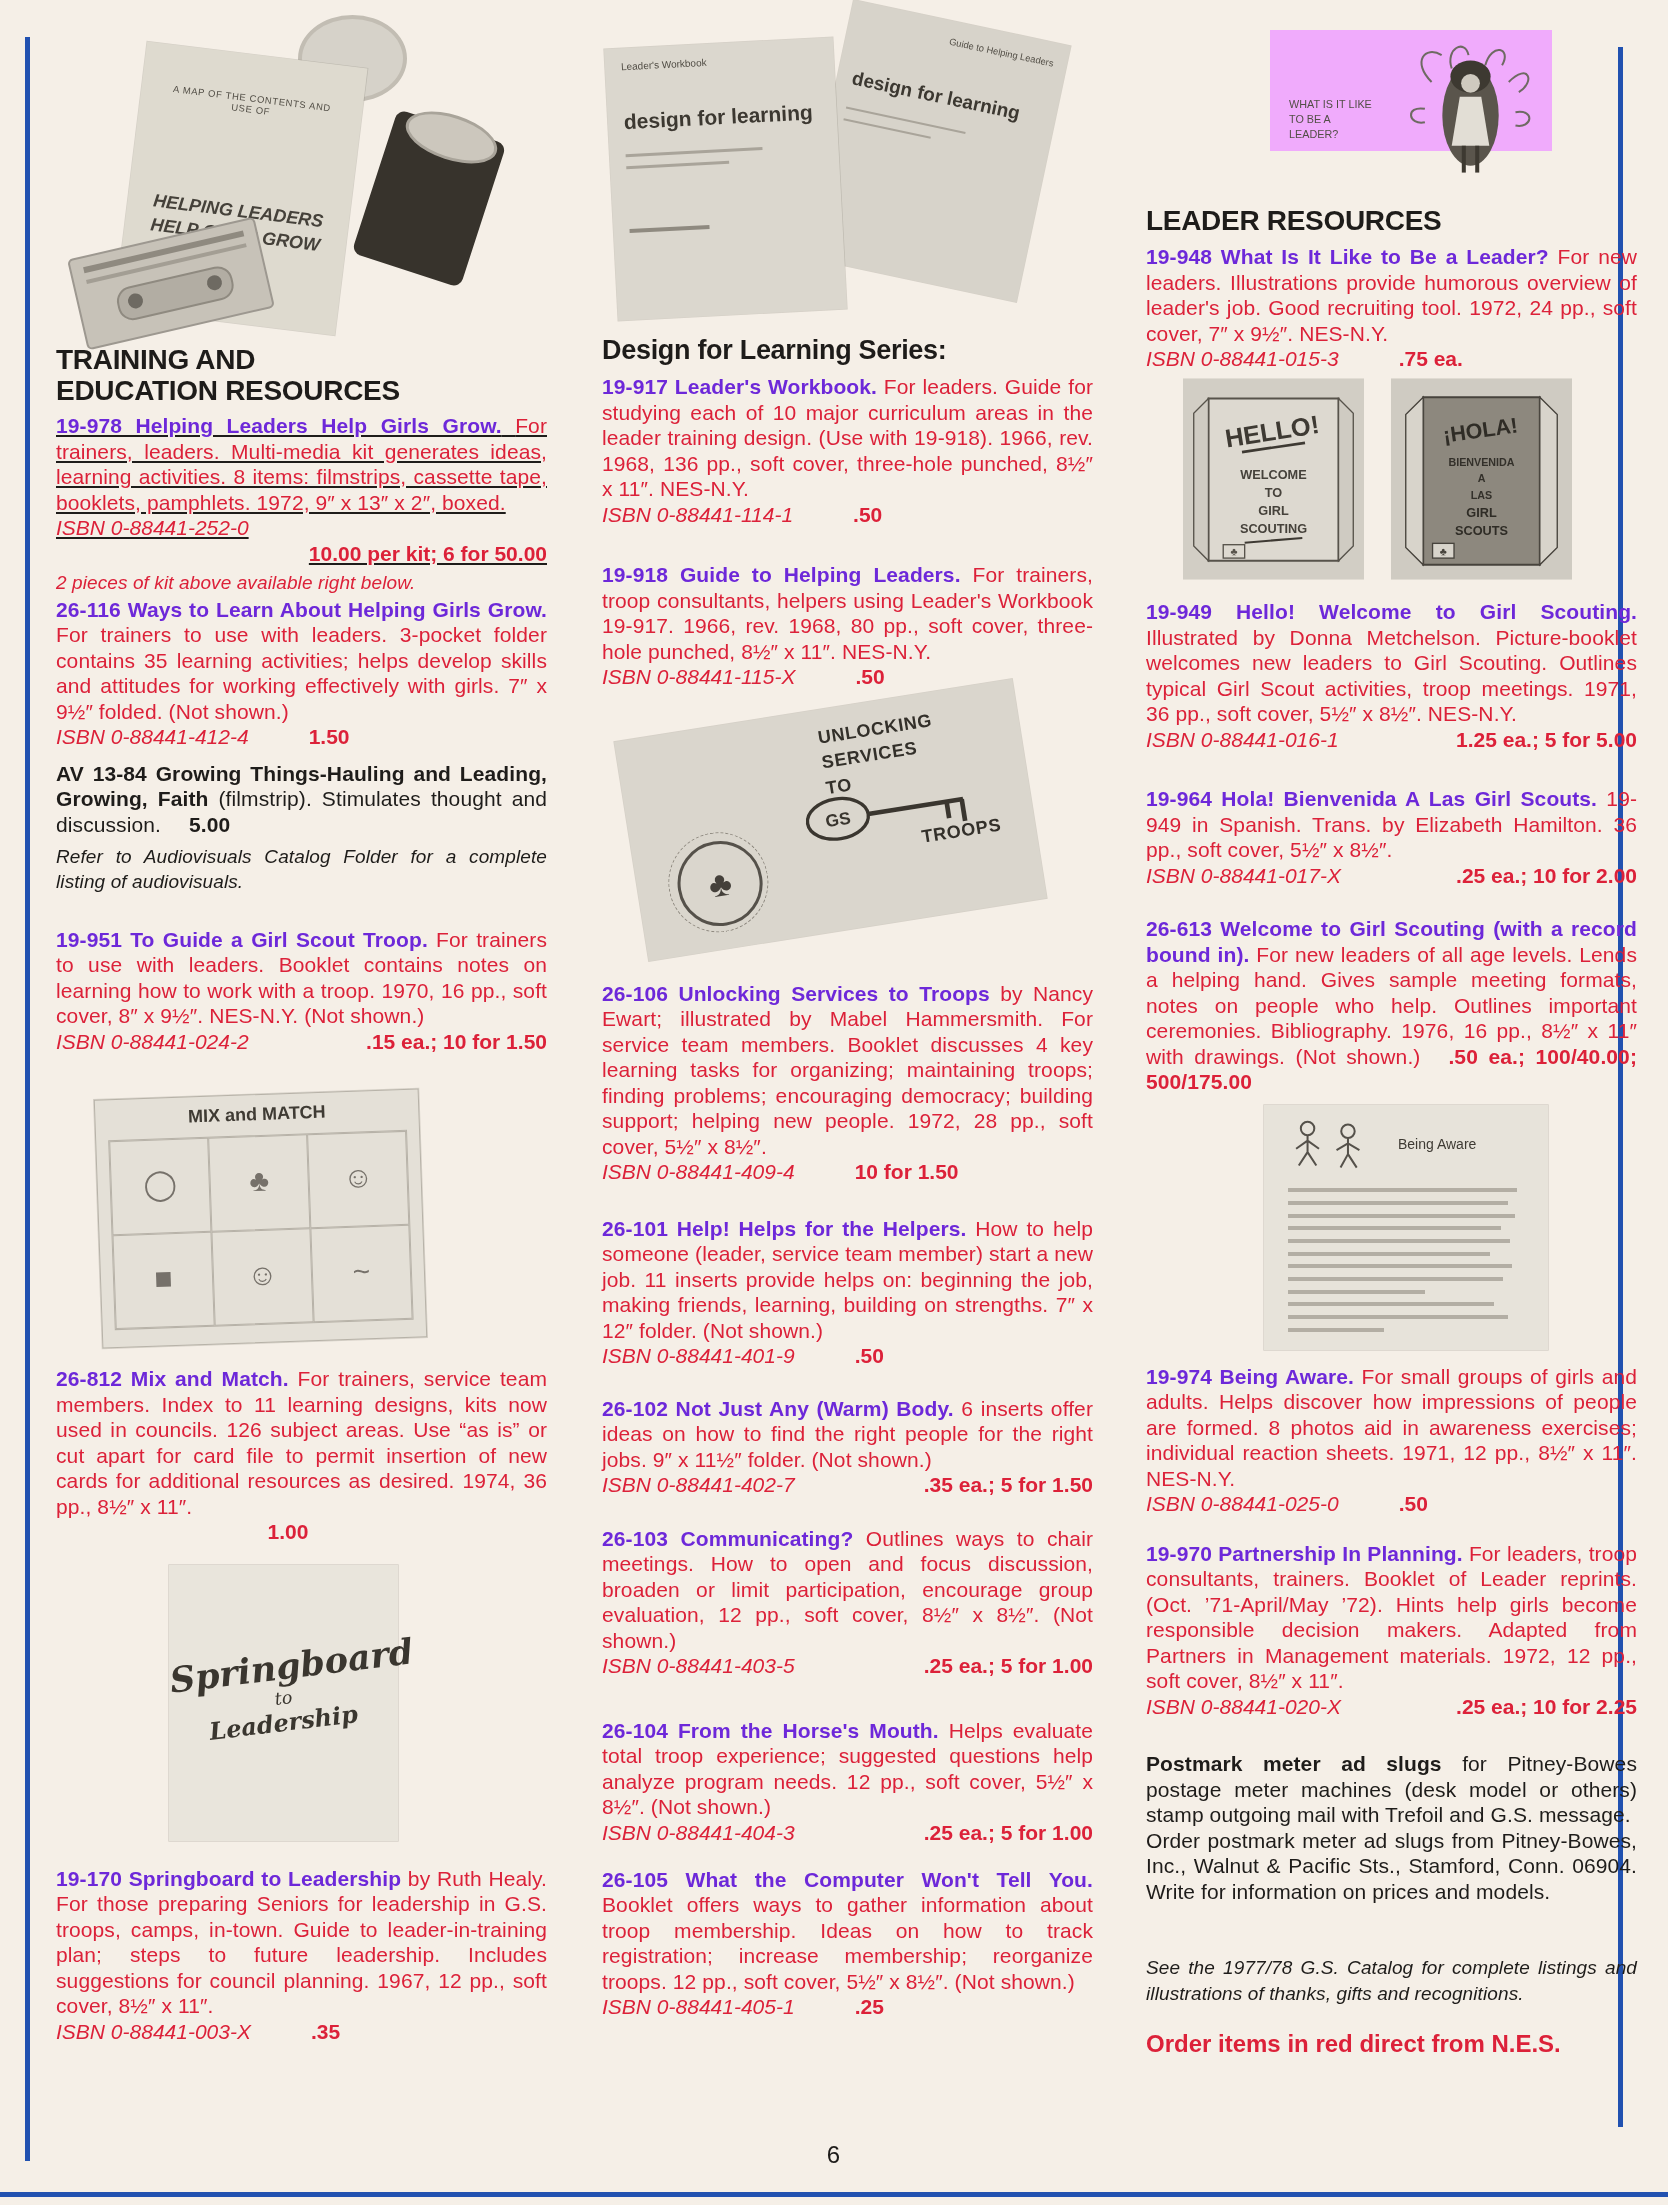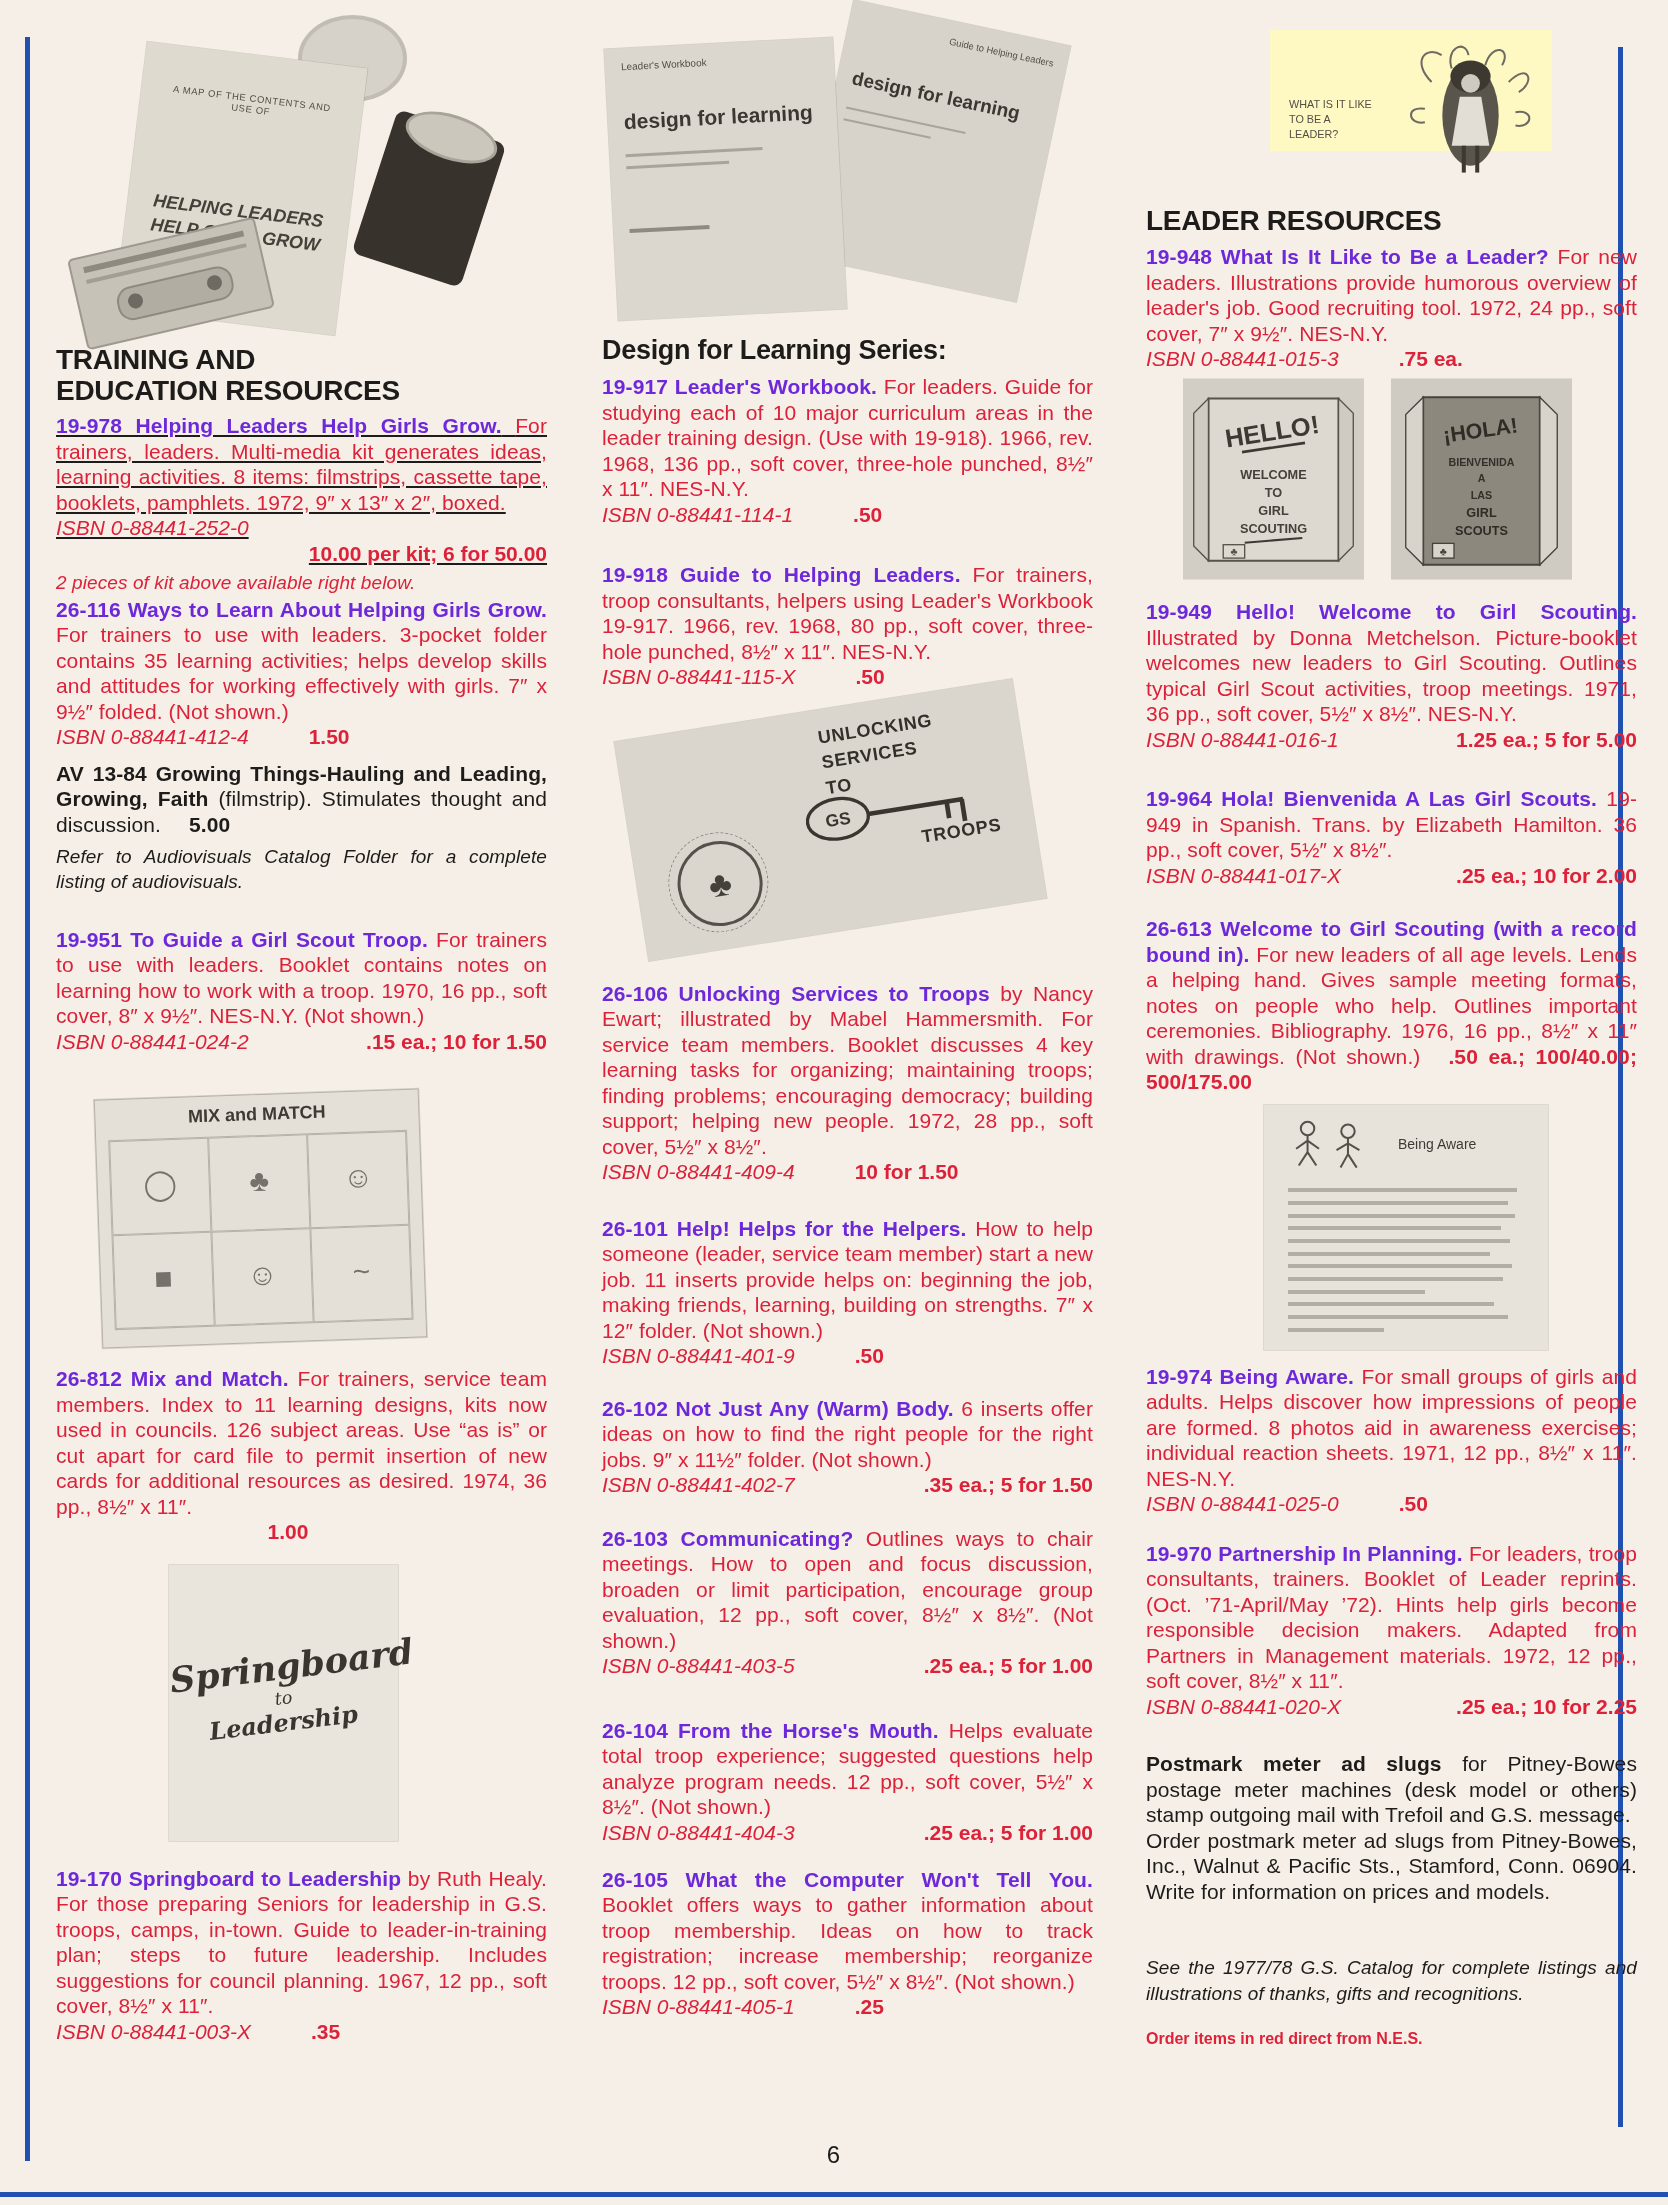--- a/index.html
+++ b/index.html
@@ -19,21 +19,21 @@
   .red .titl{color:#6d28d9;}
   .isbn-row{display:flex;font-size:21px;line-height:25.5px;}
   .isbn{font-style:italic;}
   .price{font-weight:bold;white-space:nowrap;}
   .price.far{margin-left:auto;}
   .price.near{margin-left:60px;}
   .price-line{font-size:21px;line-height:25.5px;font-weight:bold;text-align:right;}
   .price-line.center{text-align:center;padding-right:27px;}
   .note{margin:0;font-size:19px;line-height:25.5px;font-style:italic;text-align:justify;letter-spacing:0.1px;}
   .inline-price{font-weight:bold;margin-left:28px;}
-  .order-note{font-size:16px;font-weight:bold;color:#dc2139;}
+  .order-note{font-size:24px;font-weight:bold;color:#dc2139;}
   .pagenum{position:absolute;left:793px;top:2141px;width:81px;text-align:center;
            font-size:24px;color:#1e1c1a;}
   
   .photo{position:relative;}
   .sheet{position:absolute;box-shadow:0 0 0 0.7px rgba(120,115,105,.25);}
   .gray-txt{color:#524e46;}
   .tinybars span{display:block;height:4px;background:#b3aea4;margin:8.7px 0;}
 </style>
 </head>
 <body>
@@ -255,21 +255,21 @@
       <div class="isbn-row red">
           <span class="isbn">ISBN 0-88441-405-1</span>
           <span class="price near">.25</span>
         </div>
     </div>
   </div>
 
   <div class="col col3">
 
     <div class="photo" style="margin-top:30px;height:161px;">
-      <div style="position:absolute;left:124px;top:0;width:282px;height:121px;background:#fef9c3;">
+      <div style="position:absolute;left:124px;top:0;width:282px;height:121px;background:#f0abfc;">
         <div class="gray-txt" style="position:absolute;left:19px;top:67px;width:91px;font-size:10.8px;line-height:15px;">WHAT IS IT LIKE TO BE A LEADER?</div>
         <svg style="position:absolute;left:121px;top:5.4px;" width="155" height="151" viewBox="0 0 230 225">
           <path d="M60 70 C 30 40, 50 15, 75 30" stroke="#6e6a62" stroke-width="3" fill="none"></path>
           <path d="M90 50 C 80 20, 110 5, 115 30" stroke="#6e6a62" stroke-width="3" fill="none"></path>
           <path d="M140 45 C 150 10, 180 20, 165 45" stroke="#6e6a62" stroke-width="3" fill="none"></path>
           <path d="M175 70 C 205 40, 215 70, 190 85" stroke="#6e6a62" stroke-width="3" fill="none"></path>
           <path d="M50 110 C 20 105, 25 135, 50 130" stroke="#6e6a62" stroke-width="3" fill="none"></path>
           <path d="M185 115 C 215 110, 210 140, 185 135" stroke="#6e6a62" stroke-width="3" fill="none"></path>
           <ellipse cx="118" cy="120" rx="42" ry="75" fill="#5a554c"></ellipse>
           <ellipse cx="118" cy="62" rx="30" ry="24" fill="#3d3931"></ellipse>

